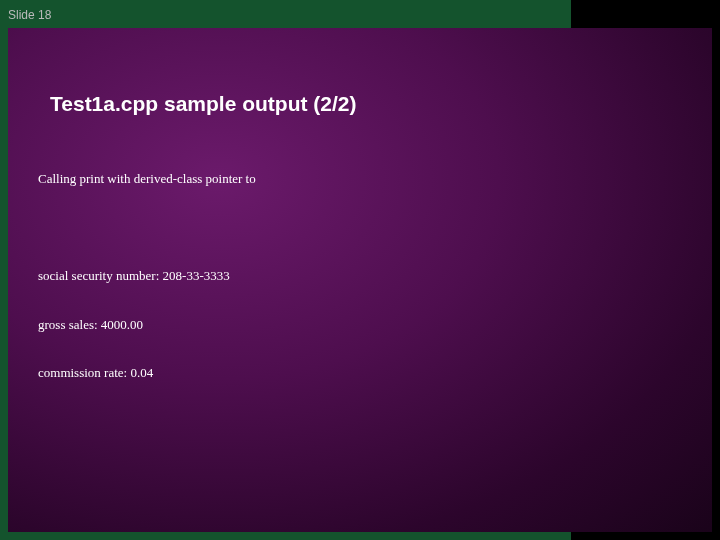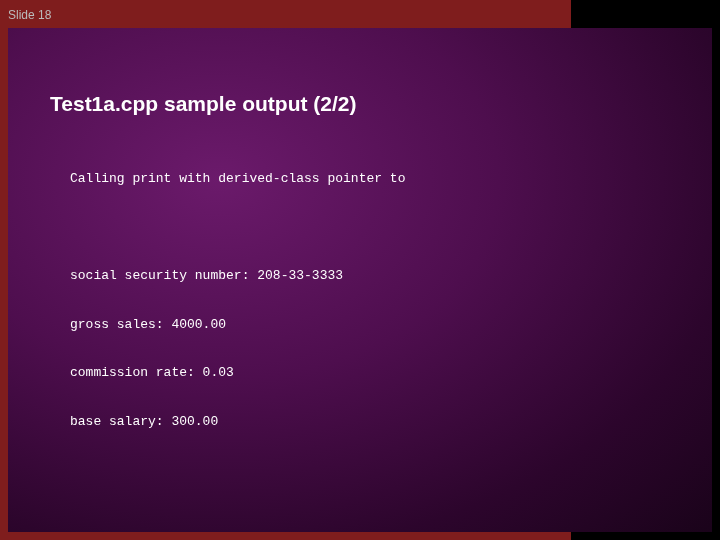--- a/index.html
+++ b/index.html
@@ -6,21 +6,21 @@
     margin: 0;
     padding: 0;
     width: 720px;
     height: 540px;
     background: #000;
     overflow: hidden;
   }
   .page {
     width: 571px;
     height: 540px;
-    background: #7f1d1d;
+    background: #14532d;
     position: relative;
   }
   .slide-label {
     position: absolute;
     top: 8px;
     left: 8px;
     color: #bbb;
     font-family: Arial, Helvetica, sans-serif;
     font-size: 12px;
   }
@@ -38,26 +38,25 @@
   .title {
     font-family: Arial, Helvetica, sans-serif;
     font-weight: bold;
     font-size: 21px;
     color: #ffffff;
     padding-top: 64px;
     padding-left: 12px;
     margin-bottom: 22px;
   }
   .mono {
-    font-family: Liberation Mono, monospace;
+    font-family: Liberation Serif, serif;
     font-size: 13px;
     line-height: 1.25;
     color: #ffffff;
     white-space: pre-wrap;
-    margin-left: 32px;
   }
   .block {
     margin-bottom: 16px;
   }
 </style>
 </head>
 <body>
 
 <div class="page">
   <div class="slide-label">Slide 18</div>
@@ -65,18 +64,17 @@
   <div class="slide">
     <div class="title">Test1a.cpp sample output (2/2)</div>
 
     <div class="mono block">
       <div>Calling print with derived-class pointer to</div>
     </div>
 
     <div class="mono block">
       <div>social security number: 208-33-3333</div>
       <div>gross sales: 4000.00</div>
-      <div>commission rate: 0.03</div>
-      <div>base salary: 300.00</div>
+      <div>commission rate: 0.04</div>
     </div>
 
   </div>
 </div>
 
 </body></html>

